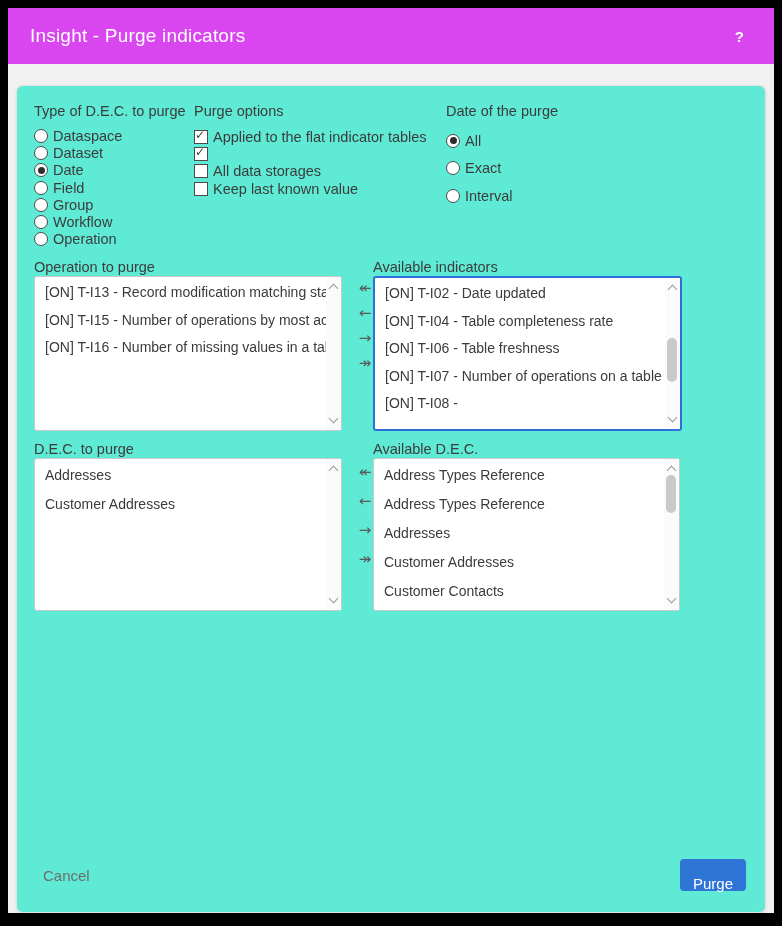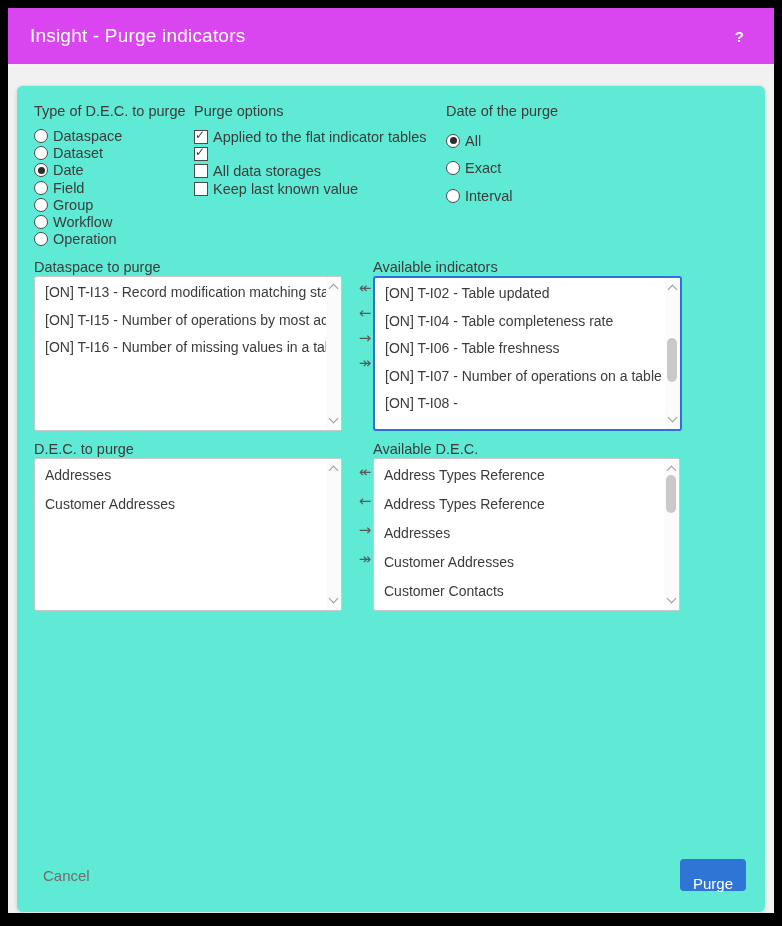--- a/index.html
+++ b/index.html
@@ -116,21 +116,21 @@
       <label class="opt">
           <span class="radio"></span>
           <span class="txt">Exact</span>
         </label>
       <label class="opt">
           <span class="radio"></span>
           <span class="txt">Interval</span>
         </label>
     </div>
 
-    <div class="seclabel" style="left:17px;top:172px">Dataspace to purge</div>
+    <div class="seclabel" style="left:17px;top:172px">Operation to purge</div>
     <div class="seclabel" style="left:356px;top:172px">Available indicators</div>
 
     <div class="list l12" style="left:17px;top:190px;width:306px;height:153px">
       <div class="rows">
         <div class="row">[ON] T-I13 - Record modification matching stat</div>
         <div class="row">[ON] T-I15 - Number of operations by most act</div>
         <div class="row">[ON] T-I16 - Number of missing values in a table</div>
       </div>
       <div class="sb">
         <i class="chev up"></i>
@@ -140,21 +140,21 @@
 
     <div class="transfer" style="left:336px;top:190px">
       <button class="tbtn">↞</button>
       <button class="tbtn">←</button>
       <button class="tbtn">→</button>
       <button class="tbtn">↠</button>
     </div>
 
     <div class="list l12 focused" style="left:356px;top:190px;width:305px;height:151px">
       <div class="rows">
-        <div class="row">[ON] T-I02 - Table updated</div>
+        <div class="row">[ON] T-I02 - Date updated</div>
         <div class="row">[ON] T-I04 - Table completeness rate</div>
         <div class="row">[ON] T-I06 - Table freshness</div>
         <div class="row">[ON] T-I07 - Number of operations on a table</div>
         <div class="row">[ON] T-I08 -</div>
       </div>
       <div class="sb">
         <i class="chev up"></i>
         <i class="thumb" style="top:60px;height:44px"></i>
         <i class="chev down"></i>
       </div>

